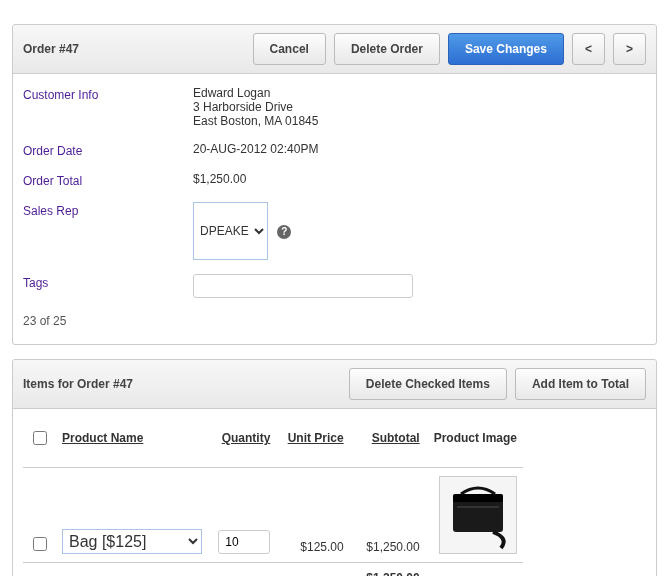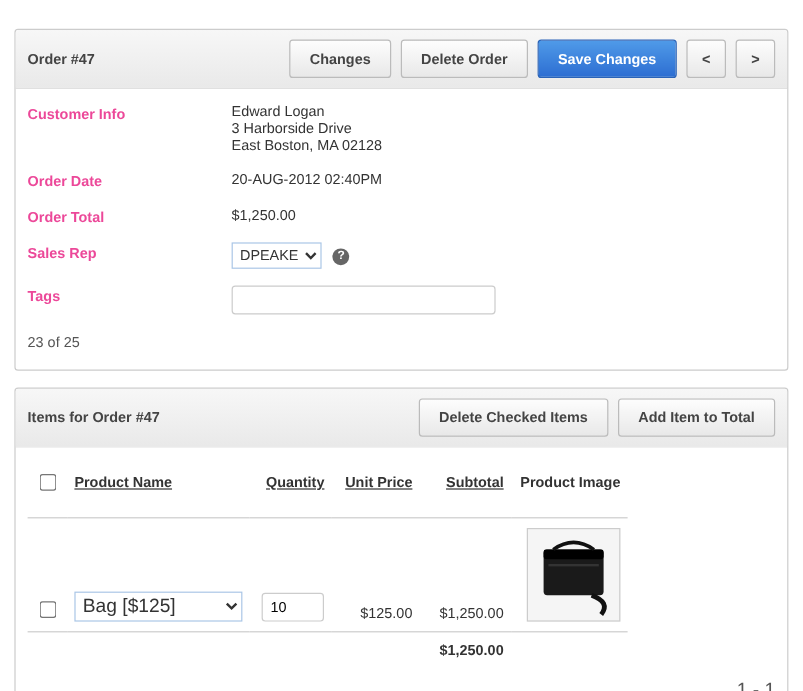--- a/index.html
+++ b/index.html
@@ -48,29 +48,28 @@
   .btn-nav { padding: 8px 12px; }
   .btn-primary {
     background: linear-gradient(#4f9ae8, #2d6ed2);
     border-color: #2a63b8;
     color: #fff;
   }
   .panel-body { padding: 12px 10px 10px; }
   .form-row { display: flex; align-items: flex-start; margin-bottom: 14px; }
   .form-label {
     width: 170px;
-    color: #ec4899;
+    color: #4c1d95;
     padding-top: 2px;
-    font-weight: bold;
   }
   .form-value { color: #333; }
   select.form-select {
     border: 1px solid #aac6e6;
     background: #fff;
-    padding: 2px 2px;
+    padding: 20px 2px;
     font-size: 12px;
     color: #333;
   }
   .help-icon {
     display: inline-flex;
     align-items: center;
     justify-content: center;
     width: 14px; height: 14px;
     border-radius: 50%;
     background: #666;
@@ -152,35 +151,35 @@
     cursor: pointer;
   }
 </style>
 </head>
 <body>
 
 <div class="panel">
   <div class="panel-header">
     <div class="panel-title">Order #47</div>
     <div class="btn-row">
-      <button class="btn">Changes</button>
+      <button class="btn">Cancel</button>
       <button class="btn">Delete Order</button>
       <button class="btn btn-primary">Save Changes</button>
       <button class="btn btn-nav">&lt;</button>
       <button class="btn btn-nav">&gt;</button>
     </div>
   </div>
   <div class="panel-body">
 
     <div class="form-row">
       <div class="form-label">Customer Info</div>
       <div class="form-value">
         <div>Edward Logan</div>
         <div>3 Harborside Drive</div>
-        <div>East Boston, MA 02128</div>
+        <div>East Boston, MA 01845</div>
       </div>
     </div>
 
     <div class="form-row">
       <div class="form-label">Order Date</div>
       <div class="form-value">20-AUG-2012 02:40PM</div>
     </div>
 
     <div class="form-row">
       <div class="form-label">Order Total</div>

